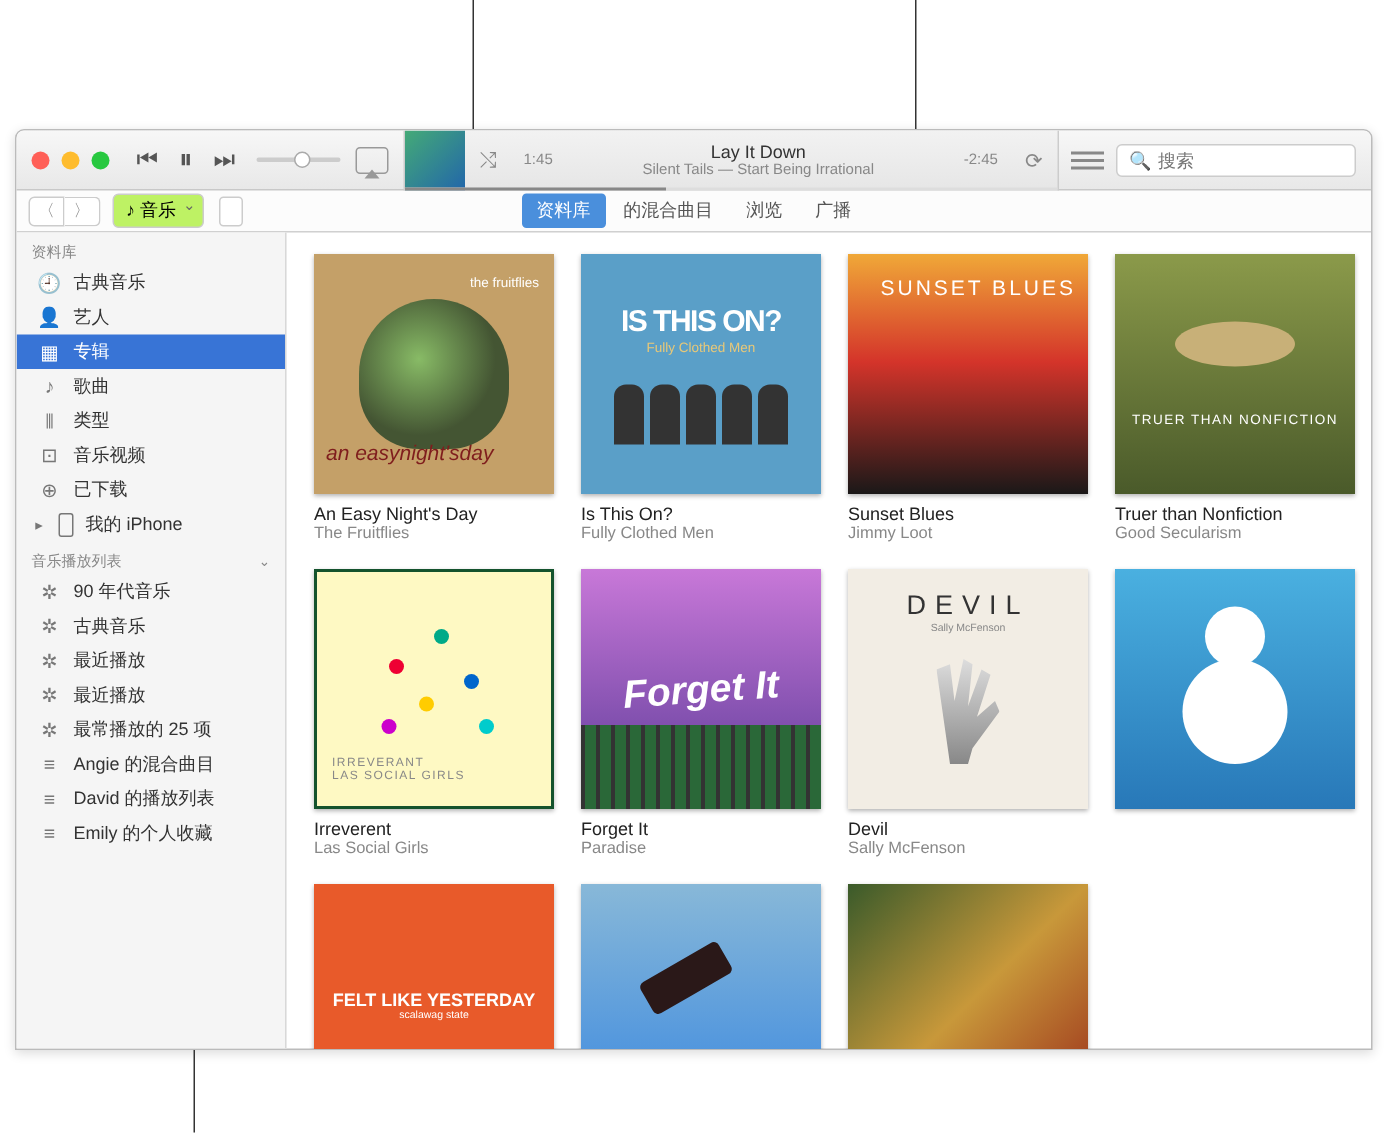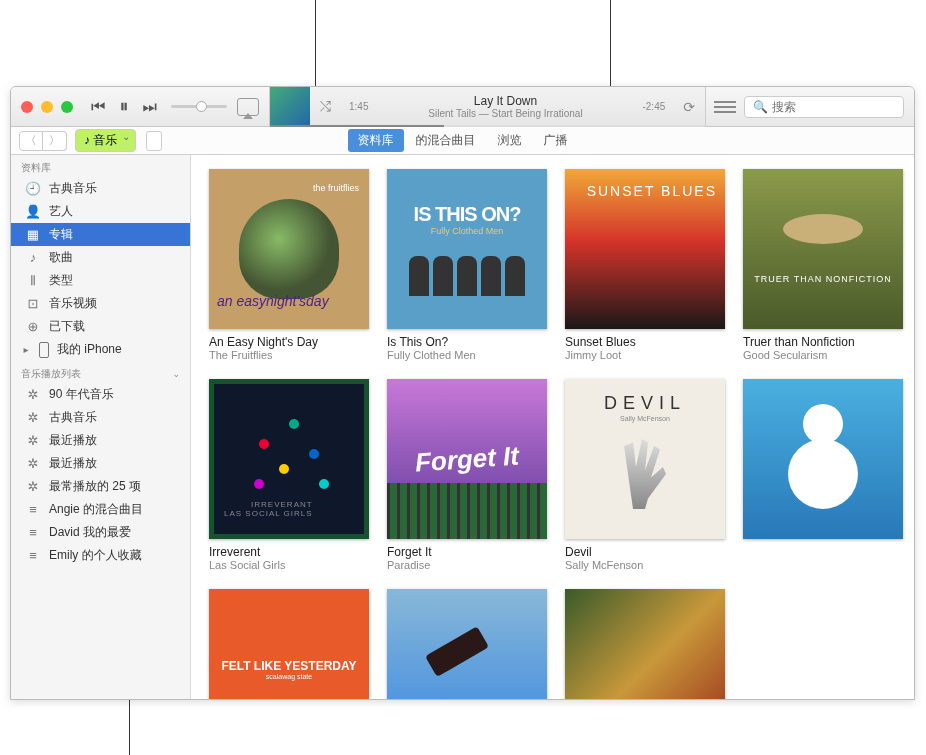--- a/index.html
+++ b/index.html
@@ -72,25 +72,25 @@
 .sb-phone { width: 10px; height: 16px; border: 1.5px solid #777; border-radius: 2px; display: inline-block; }
 
 .content { flex: 1; overflow-y: auto; padding: 14px 18px; }
 .grid { display: grid; grid-template-columns: repeat(4, 160px); gap: 18px 18px; }
 .album { }
 .cover { width: 160px; height: 160px; background: #888; box-shadow: 0 1px 3px rgba(0,0,0,.3); display: flex; flex-direction: column; align-items: center; justify-content: center; overflow: hidden; position: relative; font-family: sans-serif; }
 .al-title { font-size: 12px; margin-top: 6px; color: #222; }
 .al-artist { font-size: 11px; color: #888; }
 
 
-.c0 { background:#c4a068; } .c0 .dog{width:100px;height:100px;background:radial-gradient(circle at 40% 40%,#8b6,#453 60%);border-radius:50% 50% 40% 40%;position:relative;} .c0 .t1{position:absolute;top:14px;right:10px;font-size:9px;color:#fff;} .c0 .t2{position:absolute;bottom:20px;left:8px;font-size:14px;color:#4c1d95;font-style:italic;}
+.c0 { background:#c4a068; } .c0 .dog{width:100px;height:100px;background:radial-gradient(circle at 40% 40%,#8b6,#453 60%);border-radius:50% 50% 40% 40%;position:relative;} .c0 .t1{position:absolute;top:14px;right:10px;font-size:9px;color:#fff;} .c0 .t2{position:absolute;bottom:20px;left:8px;font-size:14px;color:#7f1d1d;font-style:italic;}
 .c1 { background:#5a9fc8; } .c1 .tt{font-size:20px;font-weight:900;color:#fff;letter-spacing:-1px;} .c1 .ts{font-size:9px;color:#e8c878;} .c1 .ppl{display:flex;gap:4px;margin-top:20px;} .c1 .p{width:20px;height:40px;background:#333;border-radius:8px 8px 0 0;}
 .c2 { background:linear-gradient(#8b9a4a,#4a5a2a);} .c2 .ufo{width:80px;height:30px;background:#c8b078;border-radius:50%;margin-bottom:30px;} .c2 .tt{font-size:9px;color:#fff;letter-spacing:1px;}
 .c3 { background:linear-gradient(180deg,#f5a also 0%,#d4342a 50%,#2a1818 100%);} .c3 .tt{position:absolute;top:14px;right:8px;font-size:14px;color:#fff;font-weight:300;letter-spacing:2px;}
-.c4 { background:#0f172a;border:5px solid #14532d;text-align:right;} .c4 .dots{position:relative;width:100px;height:100px;} .c4 .d{position:absolute;width:10px;height:10px;border-radius:50%;} .c4 .tt{position:absolute;bottom:16px;left:10px;font-size:8px;color:#888;letter-spacing:1px;}
+.c4 { background:#fef9c3;border:2px solid #14532d;} .c4 .dots{position:relative;width:100px;height:100px;} .c4 .d{position:absolute;width:10px;height:10px;border-radius:50%;} .c4 .tt{position:absolute;bottom:16px;left:10px;font-size:8px;color:#888;letter-spacing:1px;}
 .c5 { background:#8a9668;display:flex;flex-direction:column;} .c5 .top{height:40%;background:#b8a878;} .c5 .tt{font-size:13px;color:#2a2618;letter-spacing:3px;text-align:center;padding:4px;} .c5 .x{font-size:8px;color:#444;}
 .c6 { background:linear-gradient(#c878d8,#5a3a98);} .c6 .tt{font-size:26px;color:#fff;font-weight:900;transform:rotate(-4deg);font-style:italic;} .c6 .ground{position:absolute;bottom:0;width:100%;height:35%;background:repeating-linear-gradient(90deg,#333 0,#333 3px,#2a6838 3px,#2a6838 10px);}
 .c7 { background:#f2ede4;} .c7 .tt{position:absolute;top:14px;font-size:18px;color:#333;letter-spacing:6px;} .c7 .ts{position:absolute;top:36px;font-size:7px;color:#888;} .c7 .hand{width:60px;height:70px;background:linear-gradient(#ddd,#888);clip-path:polygon(30% 100%,20% 40%,15% 10%,30% 5%,35% 40%,45% 0%,55% 5%,50% 45%,65% 10%,75% 15%,60% 55%,80% 40%,85% 50%,55% 85%,50% 100%);margin-top:30px;}
 .c8 { background:linear-gradient(#4ab0e0,#2878b8);} .c8 .snow{width:70px;height:70px;background:#fff;border-radius:50%;position:relative;margin-top:30px;} .c8 .snow::before{content:'';position:absolute;top:-35px;left:15px;width:40px;height:40px;background:#fff;border-radius:50%;}
 .c9 { background:#e85a2a;} .c9 .tt{font-size:12px;color:#fff;font-weight:700;text-align:center;} .c9 .ts{font-size:7px;color:#fff;}
 .c10{ background:linear-gradient(#88b8d8,#3a88e0);} .c10 .car{width:60px;height:24px;background:#2a1818;transform:rotate(-30deg) translateY(-20px);border-radius:4px;}
 .c11{ background:linear-gradient(135deg,#3a5a2a,#c8983a,#982818);}
 </style>
 </head>
 <body>
@@ -222,21 +222,21 @@
       <div class="sb-item">
           <span class="sb-icon">✲</span>
           <span>最常播放的 25 项</span>
         </div>
       <div class="sb-item">
           <span class="sb-icon">≡</span>
           <span>Angie 的混合曲目</span>
         </div>
       <div class="sb-item">
           <span class="sb-icon">≡</span>
-          <span>David 我的最爱</span>
+          <span>David 的播放列表</span>
         </div>
       <div class="sb-item">
           <span class="sb-icon">≡</span>
           <span>Emily 的个人收藏</span>
         </div>
     </div>
 
     <div class="content">
       <div class="grid">
         <div class="album">

